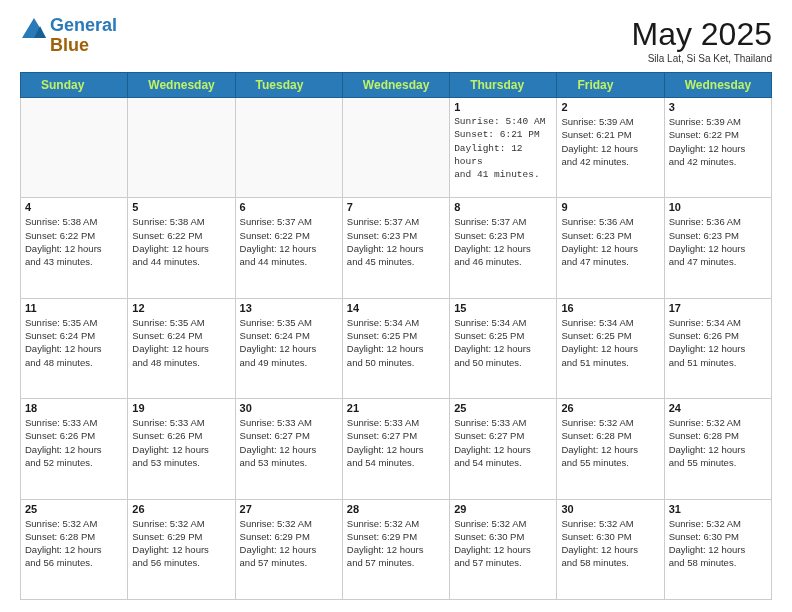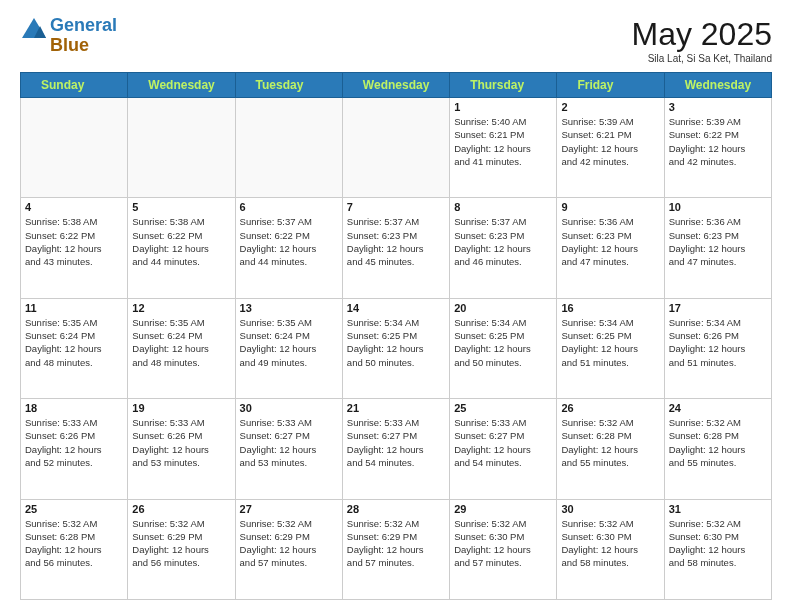--- a/index.html
+++ b/index.html
@@ -128,21 +128,21 @@
         </tr>
     </thead>
     <tbody id="calendar-body">
     <tr>
           <td class="empty"></td>
           <td class="empty"></td>
           <td class="empty"></td>
           <td class="empty"></td>
           <td>
             <span class="day-num">1</span>
-            <div class="day-info" style="white-space: pre-line;">Sunrise: 5:40 AM
+            <div class="day-info" style="white-space: pre-line; font-family: Liberation Mono, monospace;">Sunrise: 5:40 AM
 Sunset: 6:21 PM
 Daylight: 12 hours
 and 41 minutes.</div>
           </td>
           <td>
             <span class="day-num">2</span>
             <div class="day-info" style="white-space: pre-line;">Sunrise: 5:39 AM
 Sunset: 6:21 PM
 Daylight: 12 hours
 and 42 minutes.</div>
@@ -229,21 +229,21 @@
 and 49 minutes.</div>
           </td>
           <td>
             <span class="day-num">14</span>
             <div class="day-info" style="white-space: pre-line;">Sunrise: 5:34 AM
 Sunset: 6:25 PM
 Daylight: 12 hours
 and 50 minutes.</div>
           </td>
           <td>
-            <span class="day-num">20</span>
+            <span class="day-num">15</span>
             <div class="day-info" style="white-space: pre-line;">Sunrise: 5:34 AM
 Sunset: 6:25 PM
 Daylight: 12 hours
 and 50 minutes.</div>
           </td>
           <td>
             <span class="day-num">16</span>
             <div class="day-info" style="white-space: pre-line;">Sunrise: 5:34 AM
 Sunset: 6:25 PM
 Daylight: 12 hours

